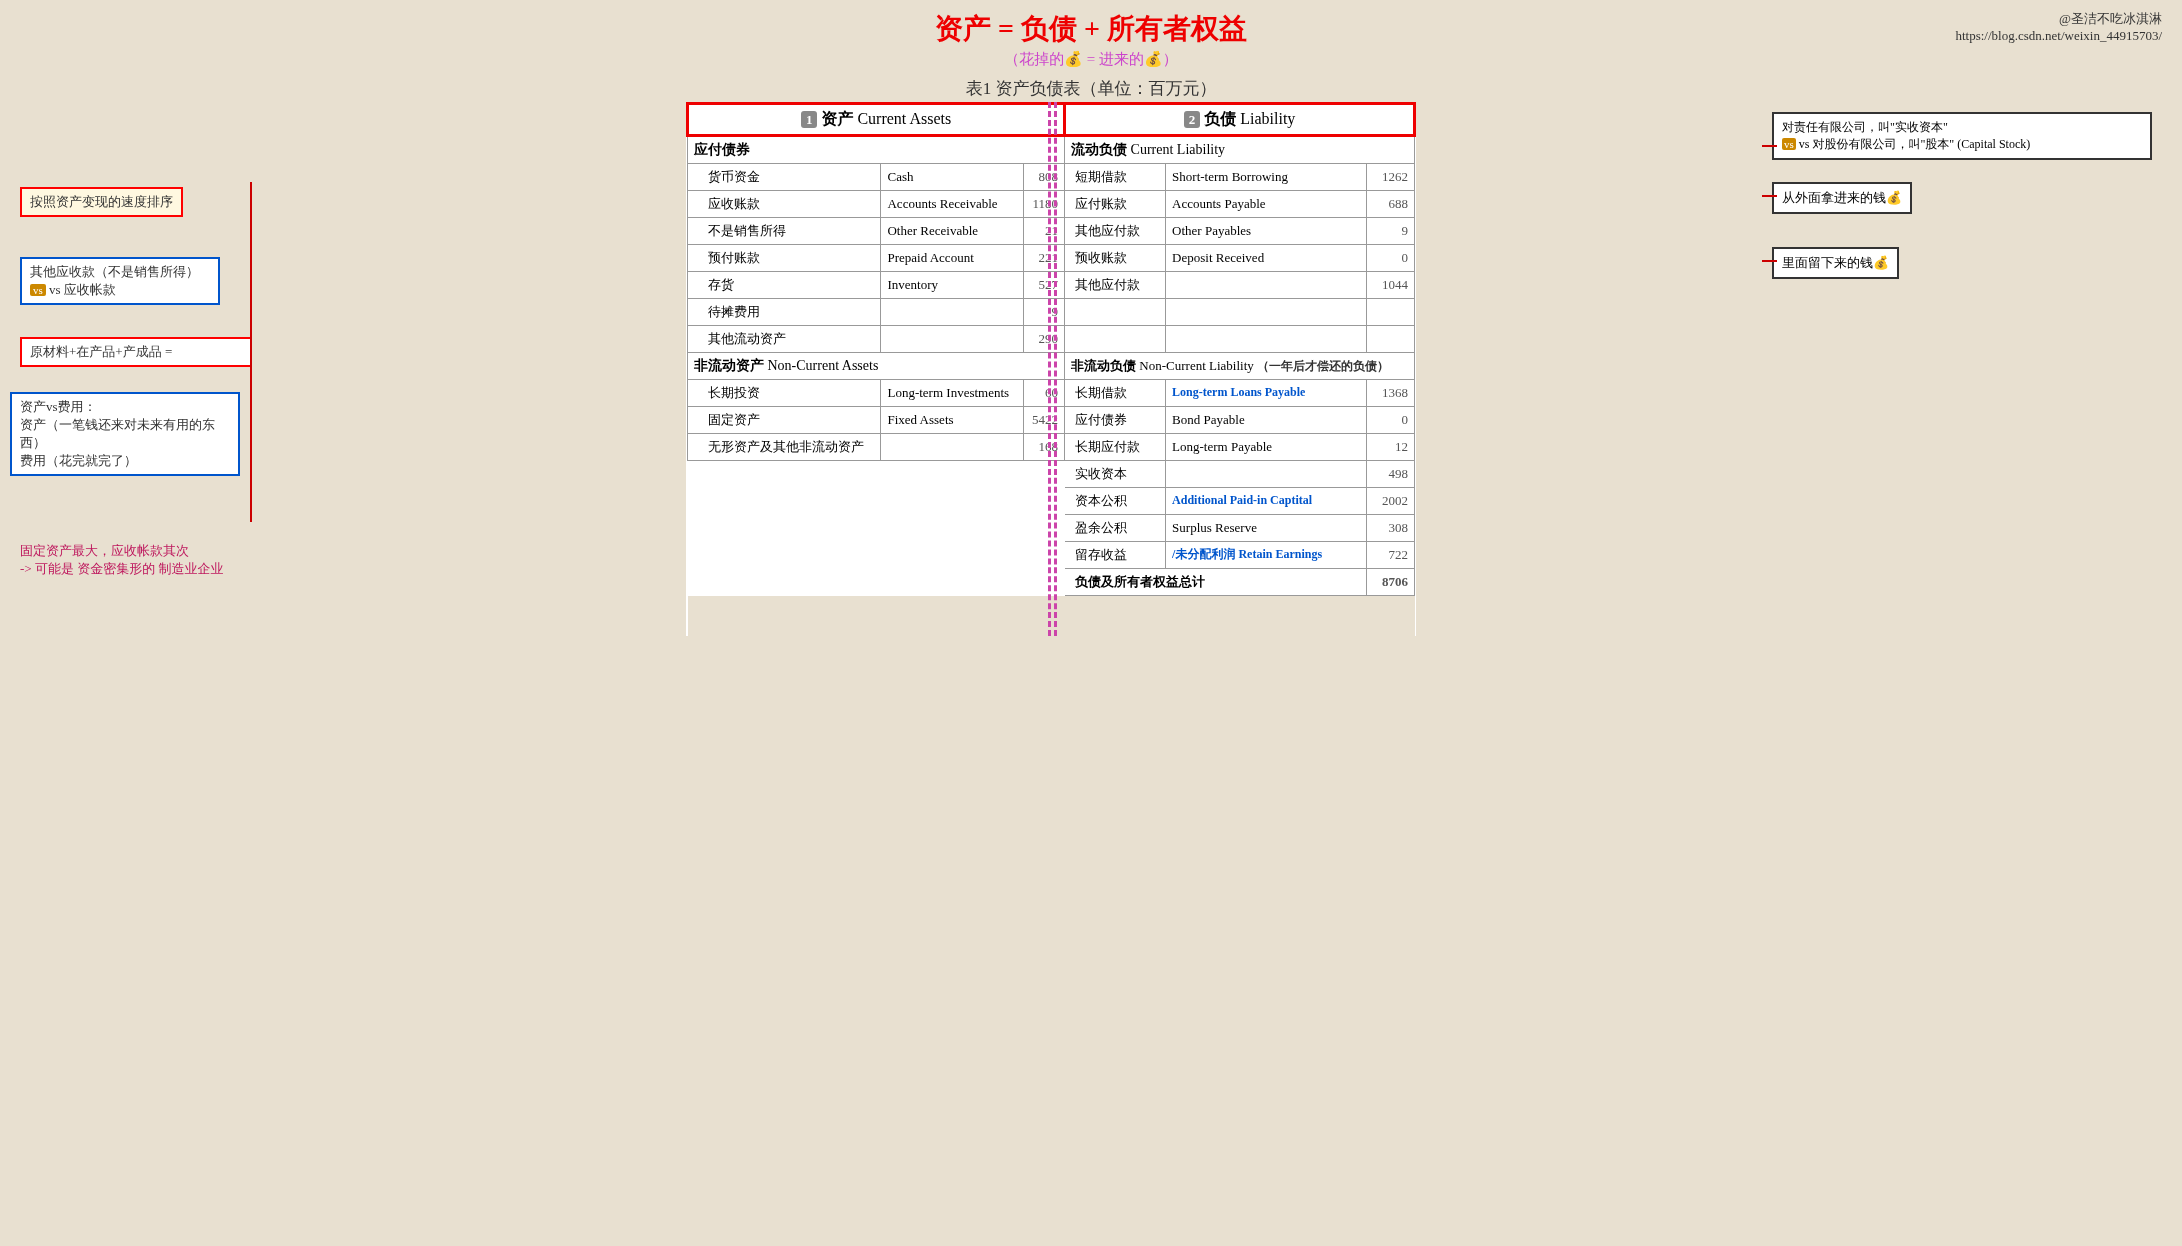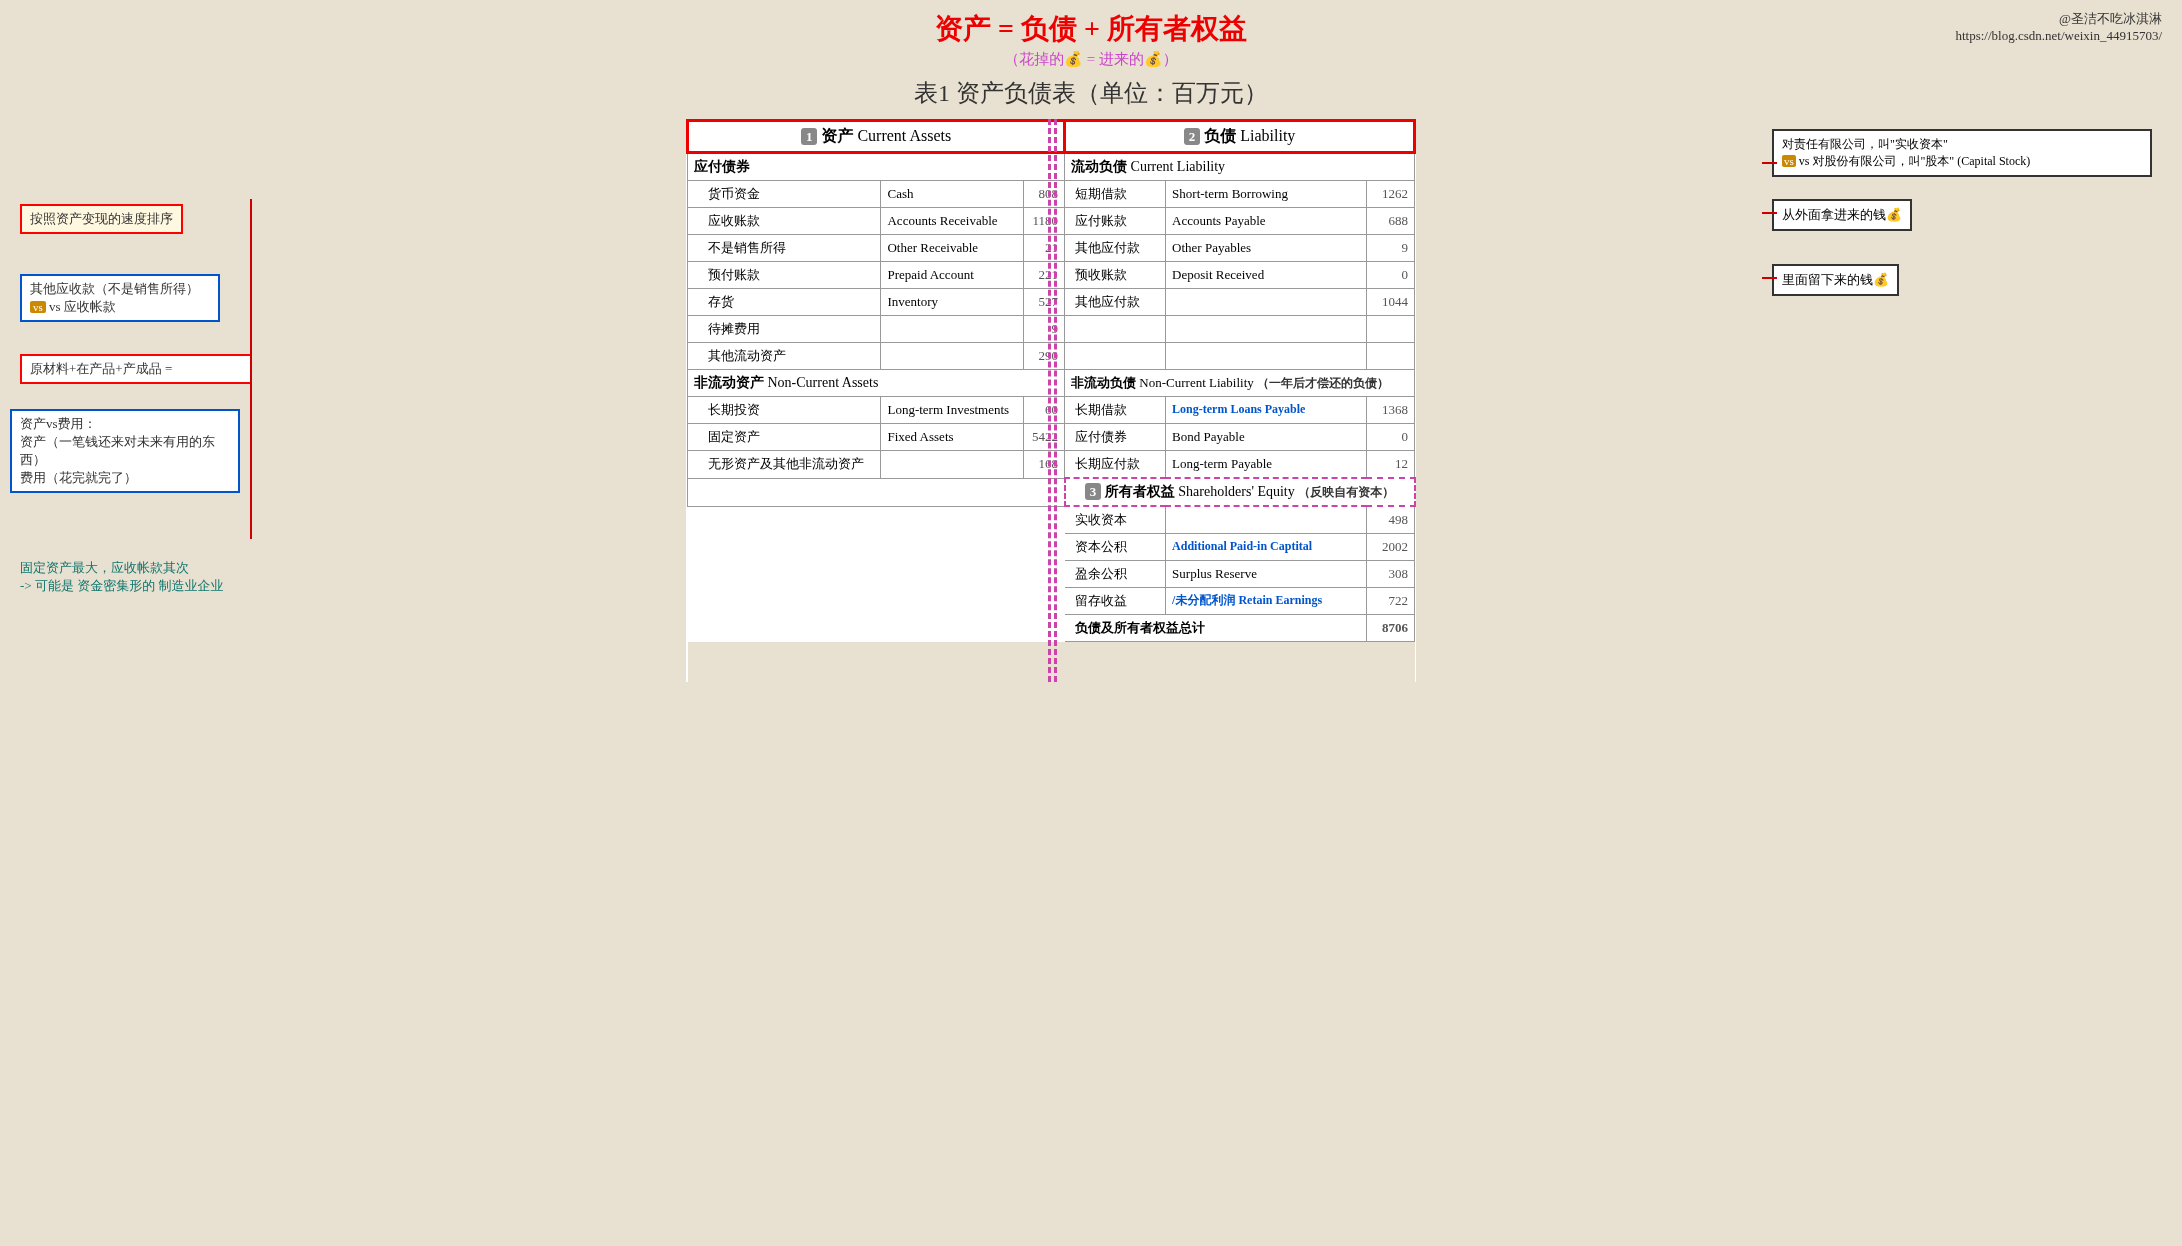--- a/index.html
+++ b/index.html
@@ -32,24 +32,24 @@
 
     .subtitle {
       text-align: center;
       font-size: 15px;
       color: #cc44cc;
       margin-top: 2px;
     }
 
     .table-title {
       text-align: center;
-      font-size: 24px;
+      font-size: 17px;
       color: #333;
       margin-top: 8px;
-      margin-bottom: 10px;
+      margin-bottom: 2px;
     }
 
     .page-container {
       display: flex;
       flex-direction: row;
       padding: 0 0 0 10px;
       position: relative;
     }
 
     .left-annotations {
@@ -157,21 +157,21 @@
     </div>
 
     <div class="annotation-box blue-border" style="top: 290px; left: 0px; width: 230px;">
       <div>资产vs费用：</div>
       <div>资产（一笔钱还来对未来有用的东西）</div>
       <div>费用（花完就完了）</div>
     </div>
 
     <div style="position:absolute; top:80px; left:240px; width:2px; height:340px; background:#cc0000;"></div>
 
-    <div style="position:absolute; top:440px; left:10px; color:#0f766e; font-size:13px;">
+    <div style="position:absolute; top:440px; left:10px; color:#be185d; font-size:13px;">
       <div>固定资产最大，应收帐款其次</div>
       <div>-&gt; 可能是 资金密集形的 制造业企业</div>
     </div>
   </div>
 
   <div class="main-content">
     <div class="table-wrapper">
 
       <div style="position:absolute; left:362px; top:0; width:3px; height:100%; border-left:3px dashed #cc44aa; z-index:5; pointer-events:none;"></div>
       <div style="position:absolute; left:368px; top:0; width:3px; height:100%; border-left:3px dashed #cc44aa; z-index:5; pointer-events:none;"></div>
@@ -290,29 +290,20 @@
         <tr>
           <td style="padding-left:20px;">无形资产及其他非流动资产</td>
           <td></td>
           <td class="num-cell">168</td>
           <td style="padding-left:10px;">长期应付款</td>
           <td class="en-blue">Long-term Payable</td>
           <td class="num-cell">12</td>
         </tr>
 
 
-        <tr>
-          <td colspan="3" style="background:#fff;"></td>
-          <td colspan="3" style="text-align:center; font-weight:bold; font-size:14px; border: 2px dashed #cc44aa;">
-            <span style="background:#888;color:#fff;border-radius:3px;padding:1px 5px;font-size:13px;">3</span>
-            <span> 所有者权益 </span>
-            <span class="en-blue">Shareholders' Equity</span>
-            <span style="color:#333; font-size:12px;">（反映自有资本）</span>
-          </td>
-        </tr>
 
         <tr>
           <td colspan="3" style="background:#fff; border-color:transparent;"></td>
           <td style="padding-left:10px;">实收资本</td>
           <td class="en-blue"></td>
           <td class="num-cell">498</td>
         </tr>
         <tr>
           <td colspan="3" style="background:#fff; border-color:transparent;"></td>
           <td style="padding-left:10px;">资本公积</td>

